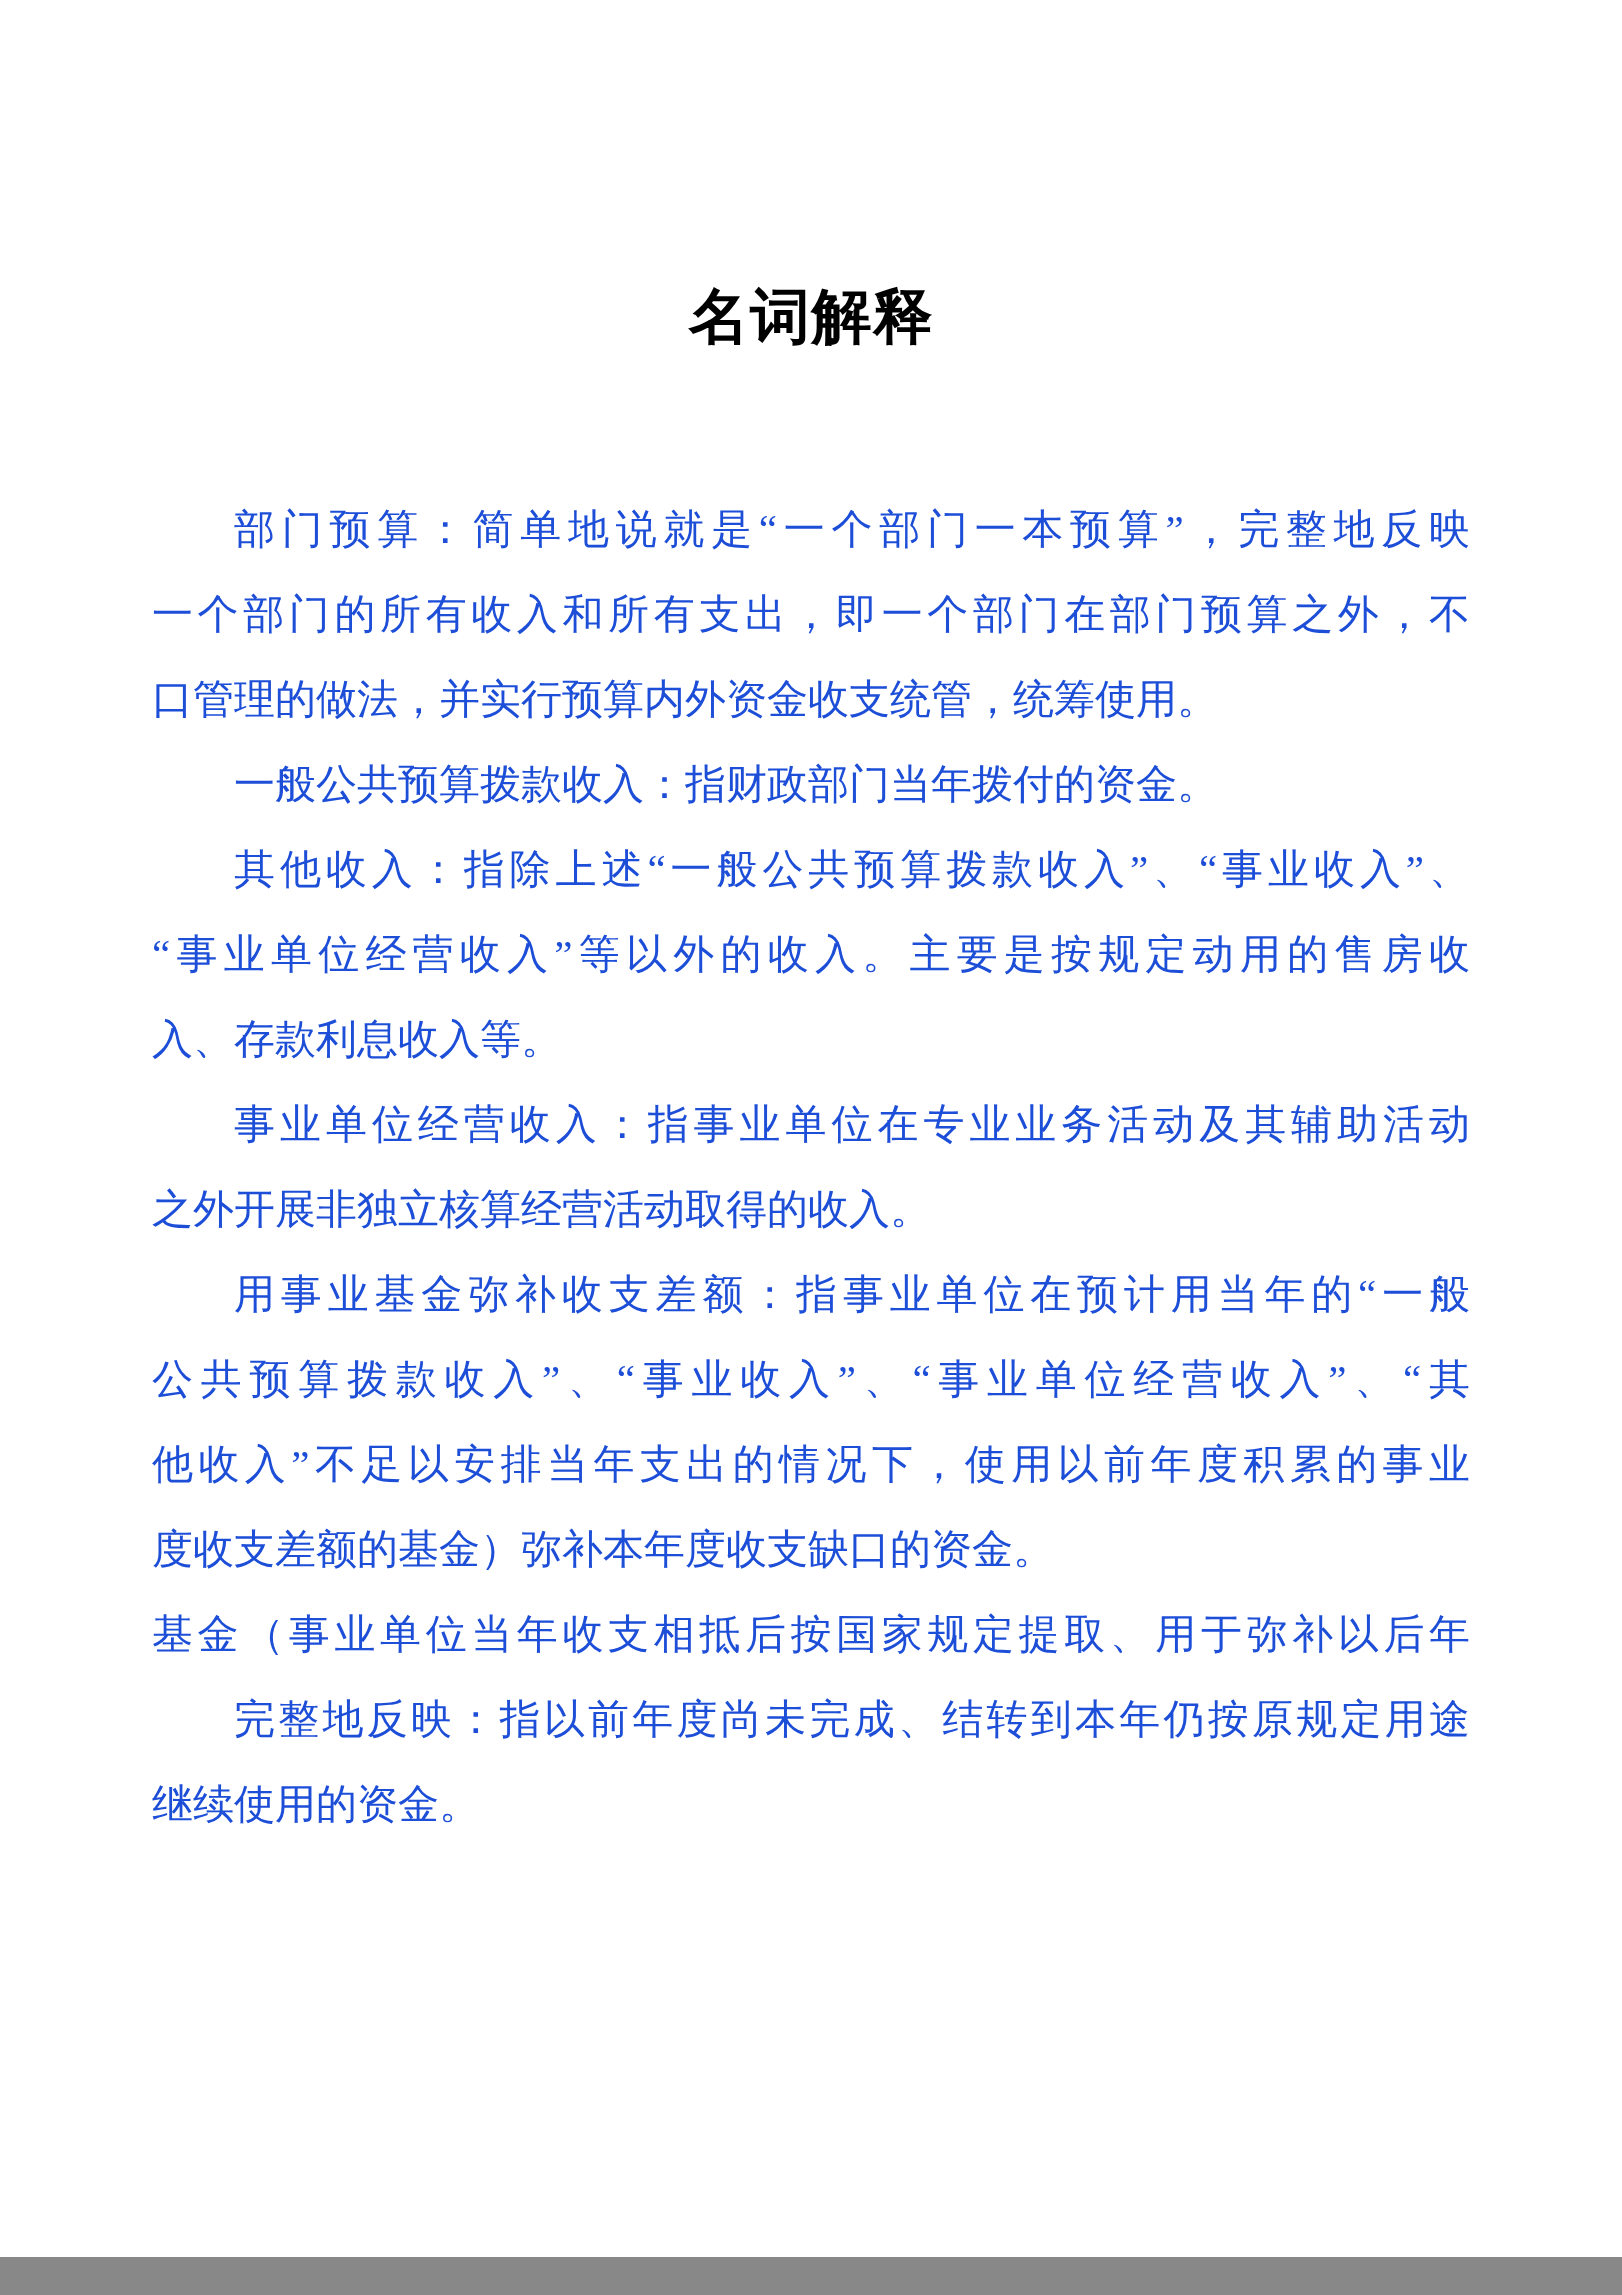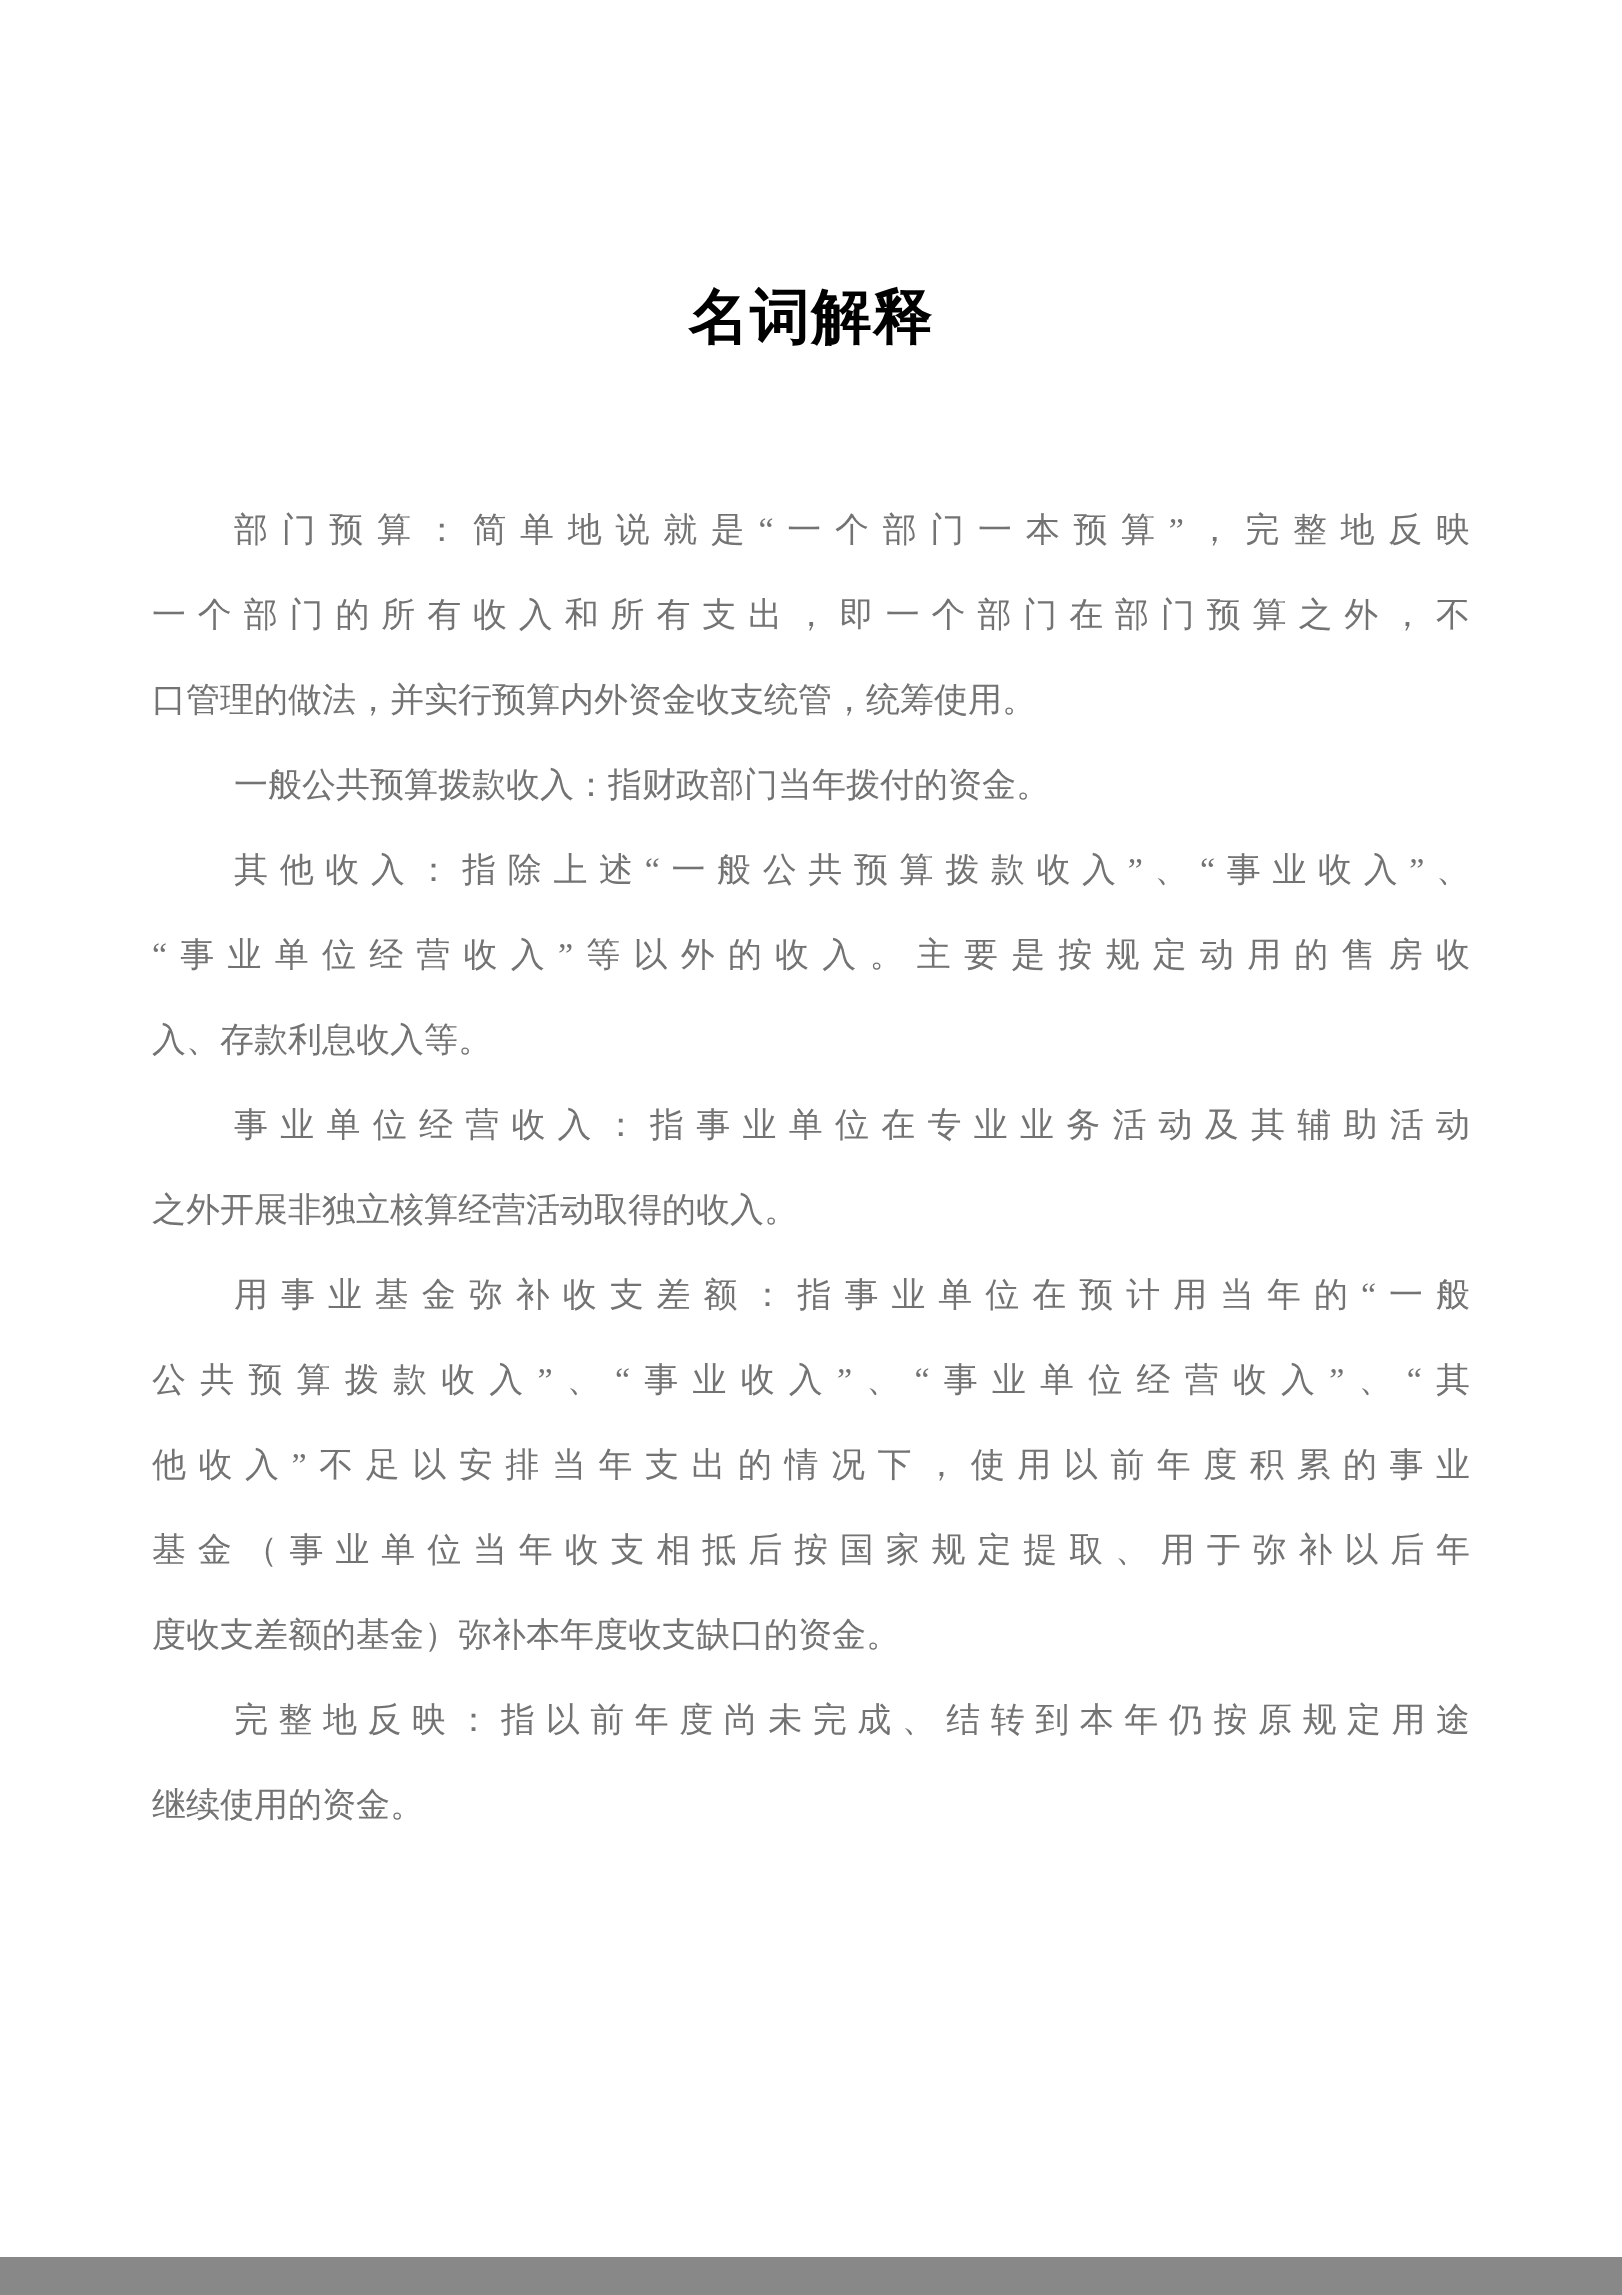--- a/index.html
+++ b/index.html
@@ -37,22 +37,22 @@
     left: 152px;
     width: 1318px;
   }
   .para {
     margin: 0;
     padding: 0;
   }
   .line {
     height: 85px;
     line-height: 85px;
-    font-size: 34px;
-    color: #737373;
+    font-size: 41px;
+    color: #1d4ed8;
     text-align: justify;
     text-align-last: justify;
     text-justify: inter-character;
     white-space: nowrap;
     overflow: visible;
   }
   .line.p-first {
     text-indent: 82px;
   }
   .line.p-last {
@@ -80,22 +80,22 @@
         <div class="line p-last">入、存款利息收入等。</div>
       </div>
       <div class="para">
         <div class="line p-first">事业单位经营收入：指事业单位在专业业务活动及其辅助活动</div>
         <div class="line p-last">之外开展非独立核算经营活动取得的收入。</div>
       </div>
       <div class="para">
         <div class="line p-first">用事业基金弥补收支差额：指事业单位在预计用当年的“一般</div>
         <div class="line">公共预算拨款收入”、“事业收入”、“事业单位经营收入”、“其</div>
         <div class="line">他收入”不足以安排当年支出的情况下，使用以前年度积累的事业</div>
+        <div class="line p-last">度收支差额的基金）弥补本年度收支缺口的资金。</div>
         <div class="line">基金（事业单位当年收支相抵后按国家规定提取、用于弥补以后年</div>
-        <div class="line p-last">度收支差额的基金）弥补本年度收支缺口的资金。</div>
       </div>
       <div class="para">
         <div class="line p-first">完整地反映：指以前年度尚未完成、结转到本年仍按原规定用途</div>
         <div class="line p-last">继续使用的资金。</div>
       </div>
     </div>
 </div>
 
 
 </body></html>

